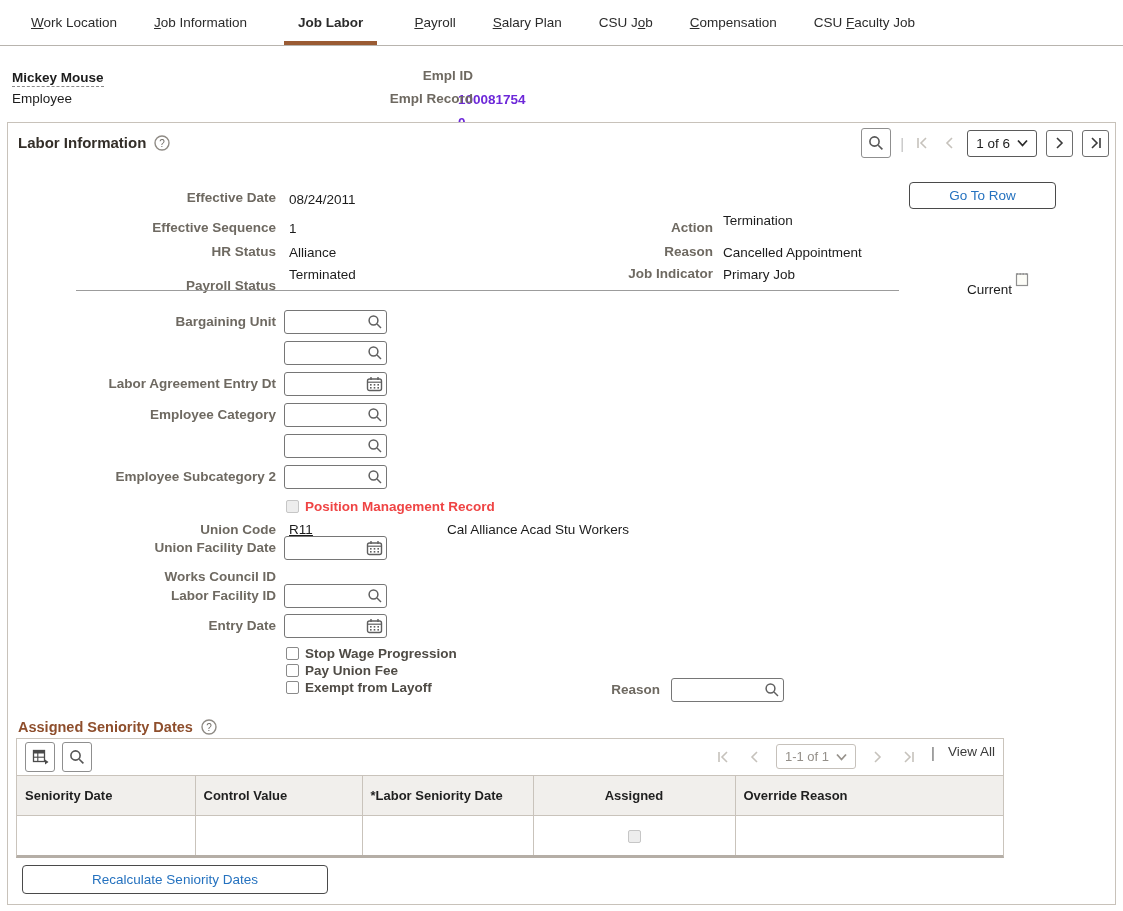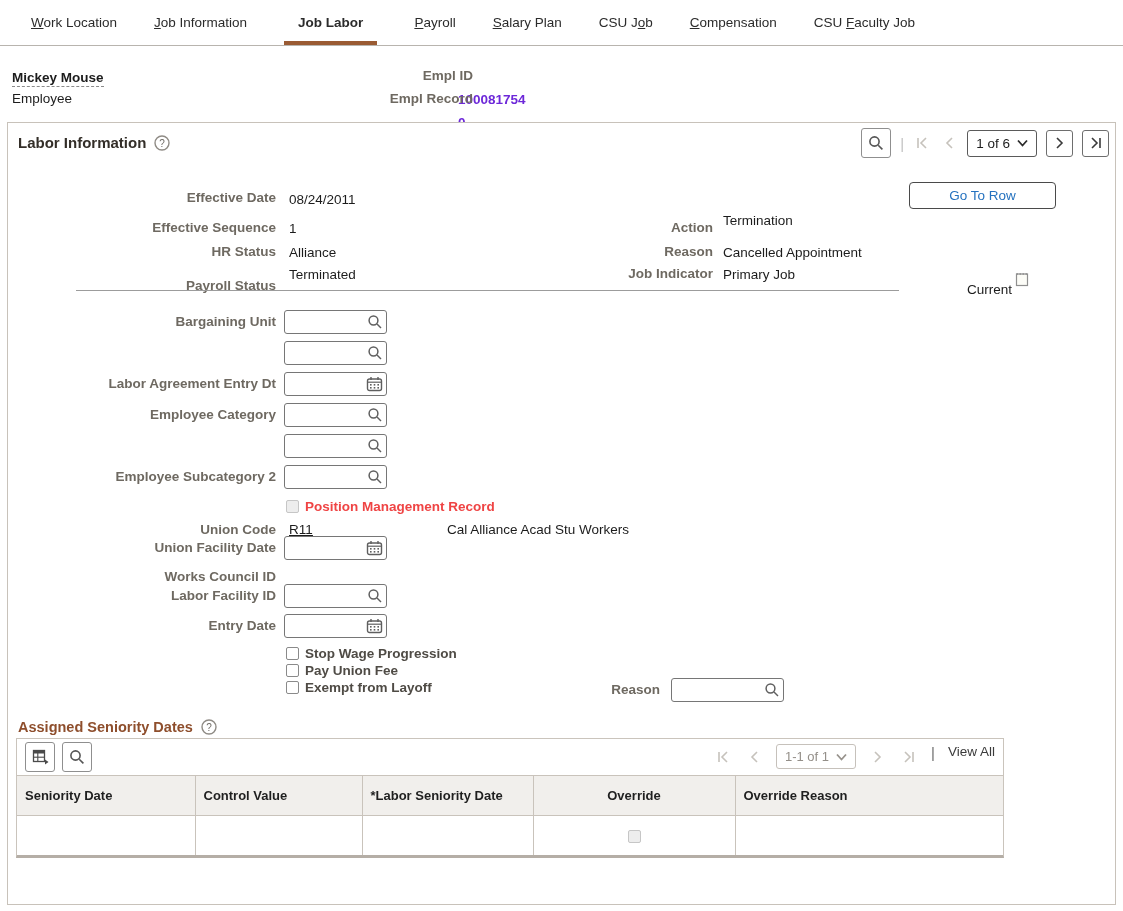--- a/index.html
+++ b/index.html
@@ -397,31 +397,32 @@
             <col style="width:167px">
             <col style="width:171px">
             <col style="width:202px">
             <col>
           </colgroup>
         <thead>
           <tr>
             <th>Seniority Date</th>
             <th>Control Value</th>
             <th>*Labor Seniority Date</th>
-            <th class="center">Override</th>
+            <th class="center">Assigned</th>
             <th>Override Reason</th>
           </tr>
         </thead>
         <tbody>
           <tr>
             <td></td>
             <td></td>
             <td></td>
             <td class="center"><span class="cb disabled inline"></span></td>
             <td></td>
           </tr>
         </tbody>
       </table>
     </div>
 
+    <div class="recalc-btn">Recalculate Seniority Dates</div>
 
   </div>
 </div>
 
 </body></html>

